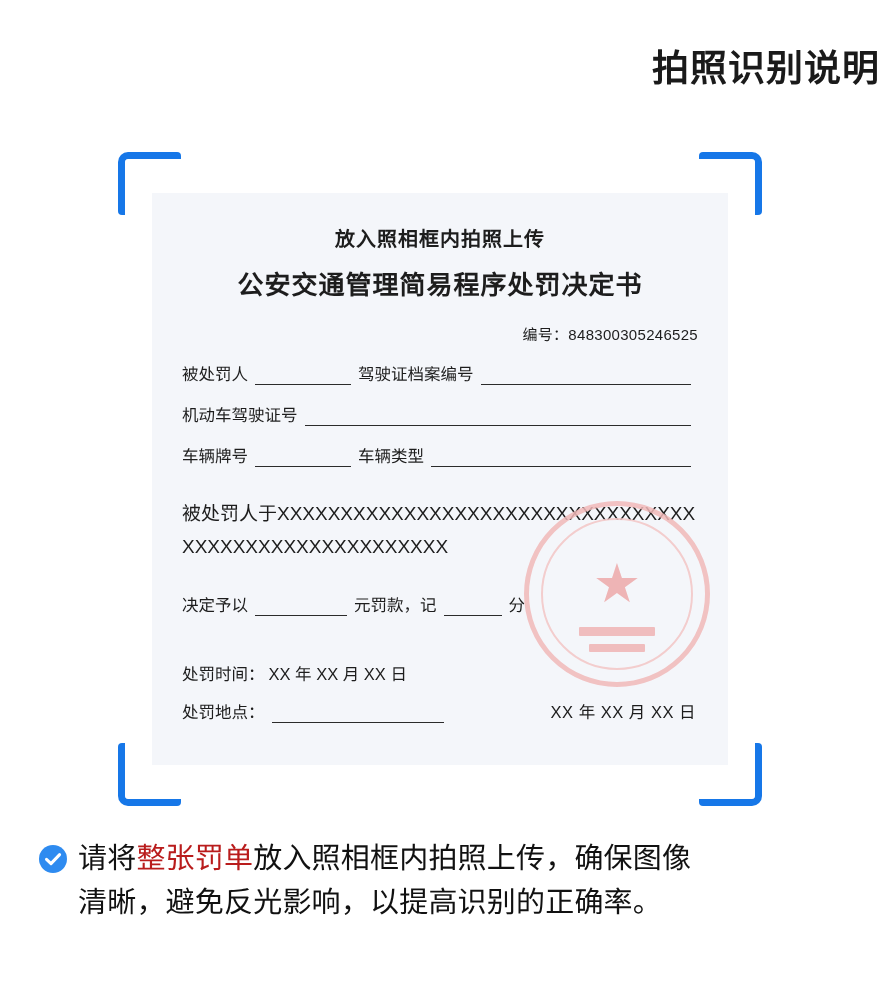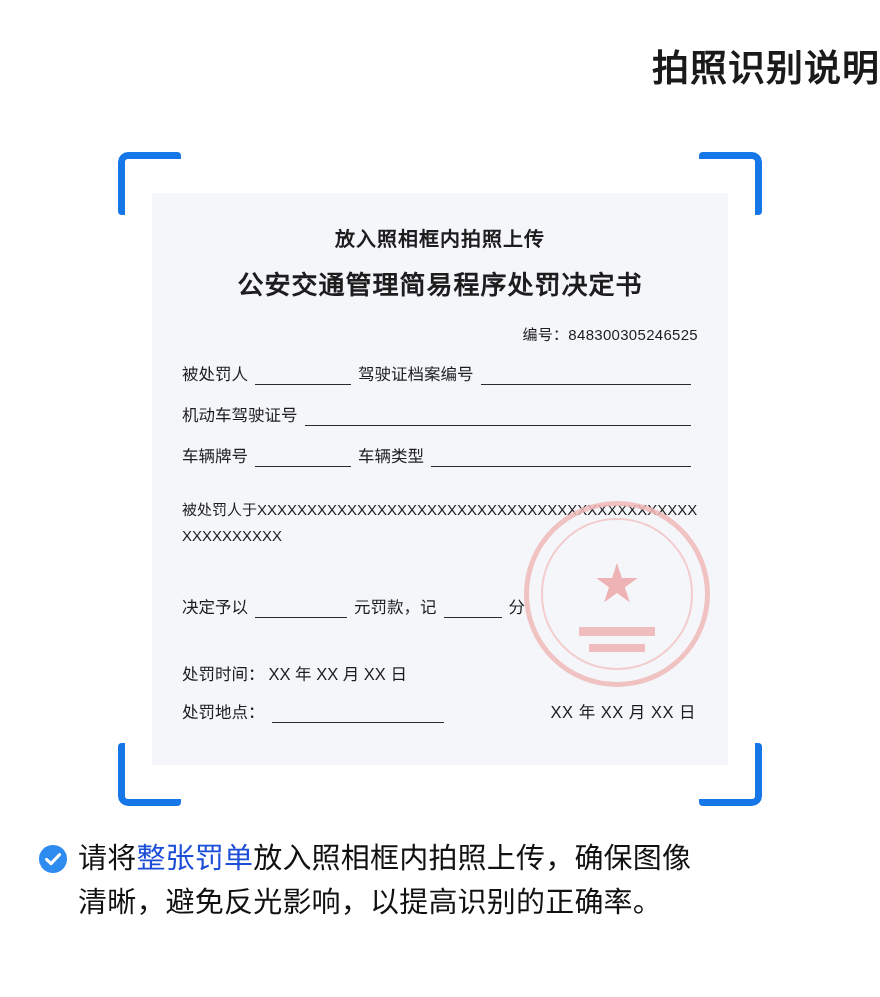--- a/index.html
+++ b/index.html
@@ -95,30 +95,30 @@
     border-bottom: 1.4px solid #2b2b2b;
     height: 16px;
     margin: 0 7px;
   }
   .blank.w-short { width: 96px; }
   .blank.w-mid { width: 172px; }
   .blank.w-grow { flex: 1 1 auto; min-width: 40px; }
 
   .violation-text {
     margin-top: 30px;
-    font-size: 15px;
+    font-size: 19px;
     line-height: 1.75;
     word-break: break-all;
   }
 
   .decision-row {
     display: flex;
     align-items: flex-end;
     font-size: 16.5px;
-    margin-top: 44px;
+    margin-top: 28px;
     white-space: nowrap;
   }
   .blank.w-fine { width: 92px; }
   .blank.w-points { width: 58px; }
 
   .footer-block {
     position: absolute;
     left: 30px;
     bottom: 42px;
     font-size: 16.5px;
@@ -209,21 +209,21 @@
     margin-top: 8px;
     margin-right: 10px;
   }
   .tip-text {
     font-size: 29px;
     line-height: 1.52;
     color: #111;
     font-weight: 500;
     letter-spacing: 0.2px;
   }
-  .tip-highlight { color: #1d4ed8; }
+  .tip-highlight { color: #b91c1c; }
 </style>
 </head>
 <body>
 
 <div class="page-title">拍照识别说明</div>
 
 <div class="frame-area">
 
   <div class="corner tl"></div>
   <div class="corner tr"></div>

